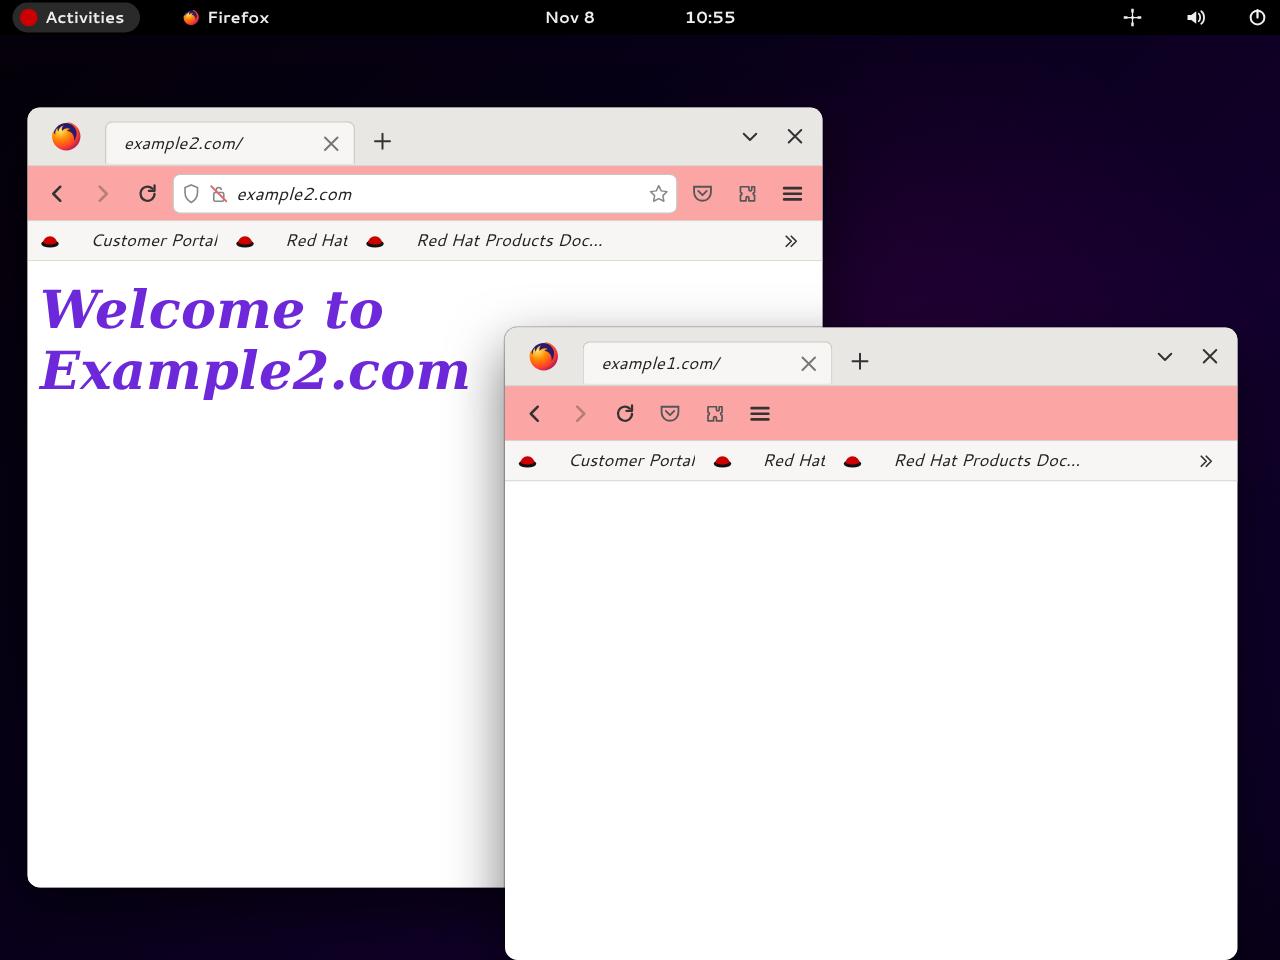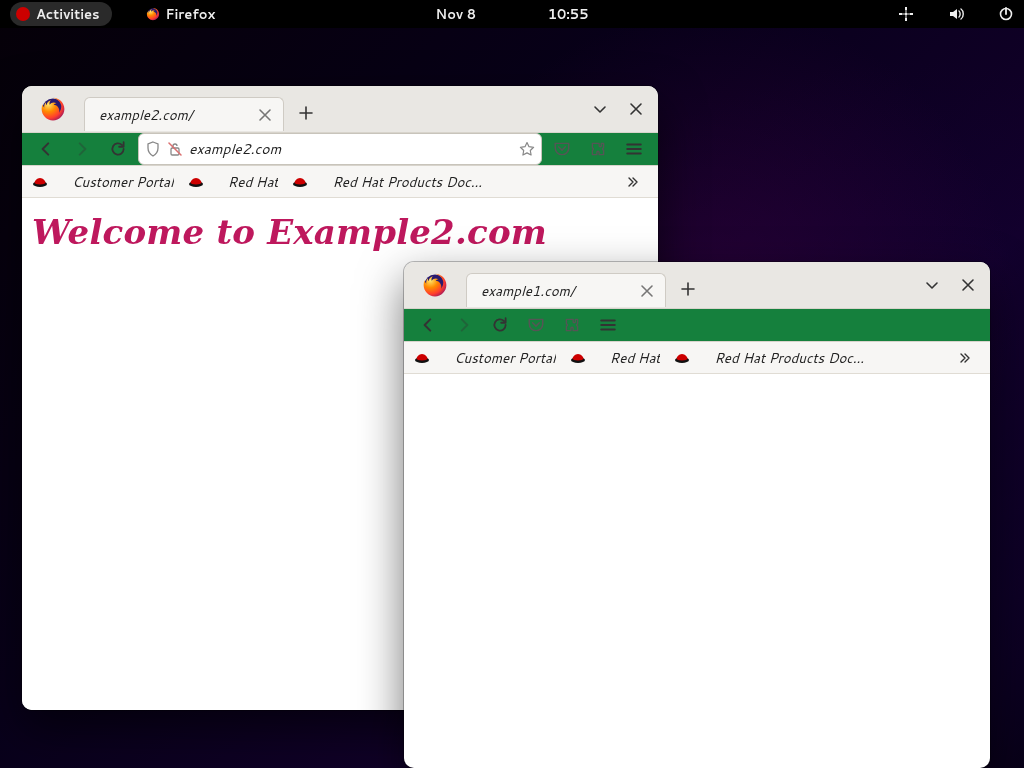--- a/index.html
+++ b/index.html
@@ -62,21 +62,21 @@
   .tab-title { flex:1; white-space:nowrap; overflow:hidden; text-overflow:ellipsis; }
   .tab-close { width:16px; height:16px; opacity:.65; cursor:pointer; }
   .newtab-btn { width:28px; height:28px; border:none; background:transparent; border-radius:4px;
                 display:flex; align-items:center; justify-content:center; cursor:pointer; margin-top:8px;}
   .tabstrip-spacer{ flex:1; }
   .win-btn{ width:28px; height:28px; border:none; background:transparent; display:flex;
             align-items:center; justify-content:center; cursor:pointer; border-radius:4px;}
 
   
   .navbar {
-    height:34px; background:#15803d; border-top:1px solid #d8d4cc; border-bottom:1px solid #d8d4cc;
+    height:45px; background:#fca5a5; border-top:1px solid #d8d4cc; border-bottom:1px solid #d8d4cc;
     display:flex; align-items:center; gap:4px; padding:0 8px;
   }
   .nav-btn{ width:32px; height:32px; border:none; background:transparent; border-radius:6px;
             display:flex; align-items:center; justify-content:center; cursor:pointer;}
   .nav-btn[data-disabled="true"] svg{ opacity:.35; }
   .urlbar{
     flex:1; height:32px; background:#fff; border:1px solid #c8c4bb; border-radius:6px;
     display:flex; align-items:center; padding:0 6px; gap:6px; font-size:14px; color:#222;
   }
   .urlbar .addr{ flex:1; white-space:nowrap; overflow:hidden; text-overflow:ellipsis; }
@@ -91,21 +91,21 @@
   .bklink span{ white-space:nowrap; overflow:hidden; text-overflow:ellipsis; }
   .redhat-favicon{ width:16px; height:16px; }
   .bkbar-spacer{ flex:1; }
 
   
   .page{
     flex:1; background:#fff; padding:14px 10px; overflow:auto;
   }
   .page h1{
     font-family: Georgia, "DejaVu Serif", "Times New Roman", serif;
-    font-weight:700; font-size:34px; color:#be185d; letter-spacing:.2px;
+    font-weight:700; font-size:42px; color:#6d28d9; letter-spacing:.2px;
   }
 
   
   .ico { width:16px; height:16px; }
   .ico18 { width:18px; height:18px; }
 </style>
 </head>
 <body>
 
 <svg width="0" height="0" style="position:absolute">

